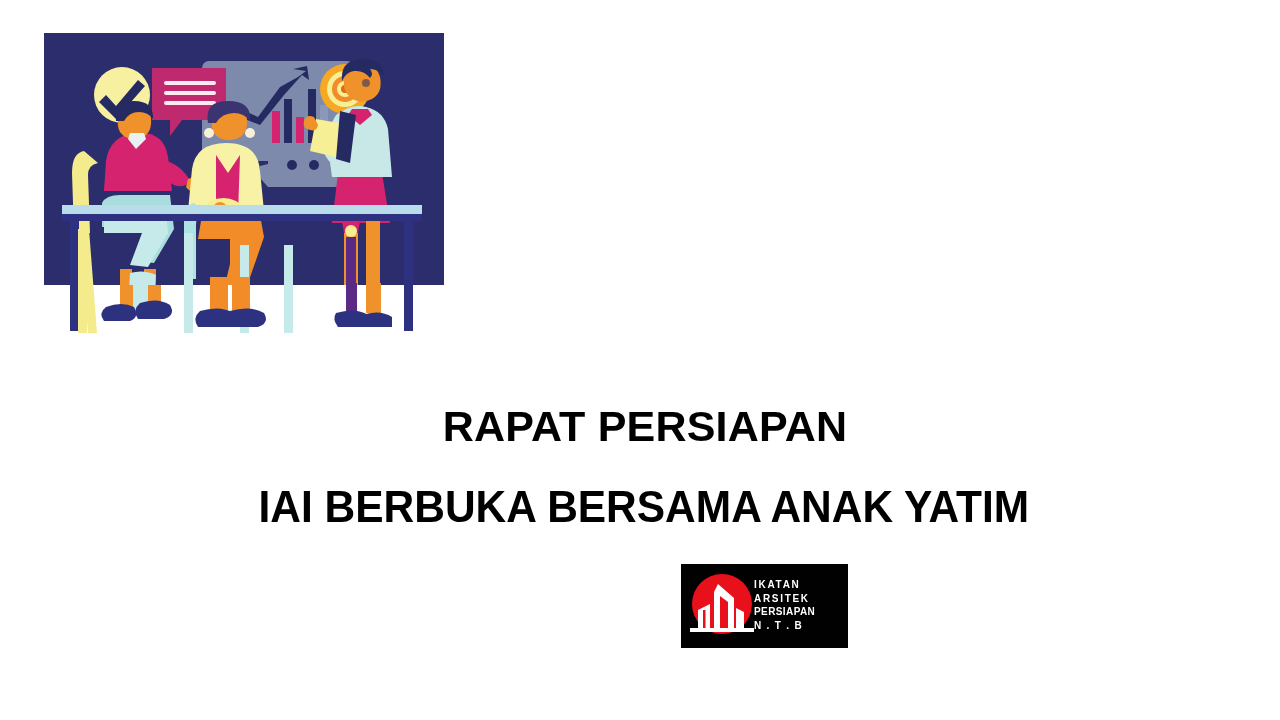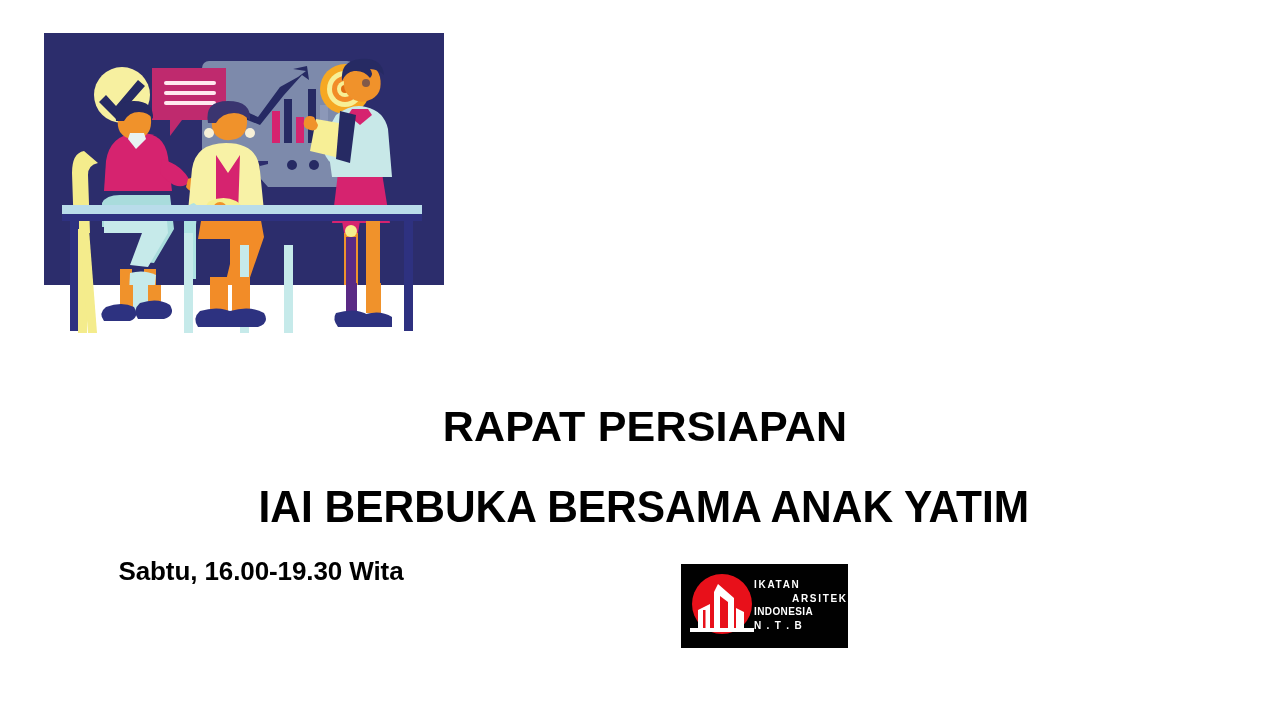--- a/index.html
+++ b/index.html
@@ -101,21 +101,21 @@
     top: 14px;
     width: 72px;
     color: #ffffff;
     font-family: "Liberation Sans", sans-serif;
     font-weight: bold;
     font-size: 10px;
     line-height: 13.5px;
   }
   #logo-text div { white-space: nowrap; }
   .lt-1 { letter-spacing: 1.7px; }
-  .lt-2 { letter-spacing: 1.7px; margin-left: 38px; }
+  .lt-2 { letter-spacing: 1.7px; }
   .lt-3 { letter-spacing: 0.4px; }
   .lt-4 { letter-spacing: 1.3px; }
 </style>
 </head>
 <body>
 
 <div id="illustration">
   <svg viewBox="0 0 400 307" xmlns="http://www.w3.org/2000/svg" aria-hidden="true">
     <defs>
       <clipPath id="panelClip">
@@ -275,35 +275,34 @@
     </g>
   </svg>
 </div>
 
 <div id="title-block">
   <div class="title-line-1">RAPAT PERSIAPAN</div>
   <div class="title-line-2">IAI BERBUKA BERSAMA ANAK YATIM</div>
 </div>
 
 <div id="details">
-  <div class="detail-line detail-line-time">Sabtu, 16.00-19.30 Wita</div>
 </div>
 
 <div id="logo">
   <div id="logo-mark">
     <svg viewBox="0 0 72 72" xmlns="http://www.w3.org/2000/svg" aria-hidden="true">
       <circle cx="36" cy="34" r="30" fill="#e8101a"></circle>
 
       <path d="M32 14 L48 28 L48 60 L42 60 L42 32 L34 26 L34 60 L28 60 L28 22 Z" fill="#ffffff"></path>
       <path d="M12 40 L24 34 L24 60 L12 60 Z" fill="#ffffff"></path>
       <rect x="17" y="40" width="2.5" height="20" fill="#e8101a"></rect>
       <path d="M50 38 L58 42 L58 60 L50 60 Z" fill="#ffffff"></path>
       <rect x="36" y="34" width="2.5" height="26" fill="#e8101a"></rect>
       <rect x="4" y="58" width="64" height="4" fill="#ffffff"></rect>
     </svg>
   </div>
   <div id="logo-text">
     <div class="lt-1">IKATAN</div>
     <div class="lt-2">ARSITEK</div>
-    <div class="lt-3">INDONESIA</div>
+    <div class="lt-3">PERSIAPAN</div>
     <div class="lt-4">N . T . B</div>
   </div>
 </div>
 
 </body></html>

